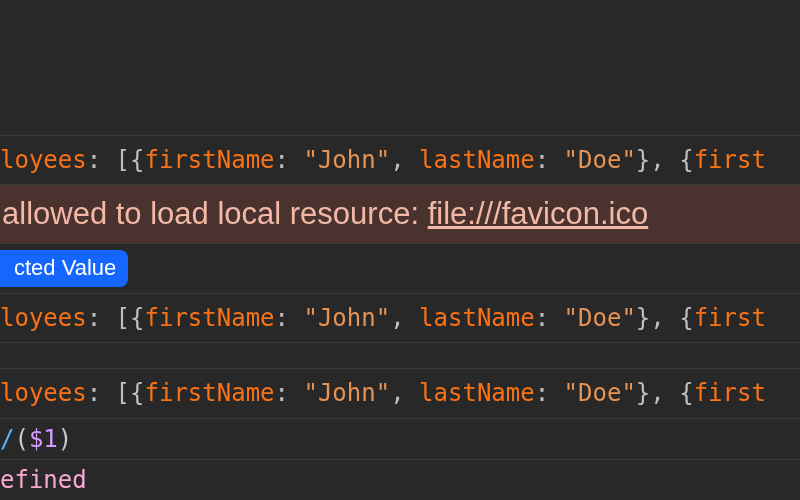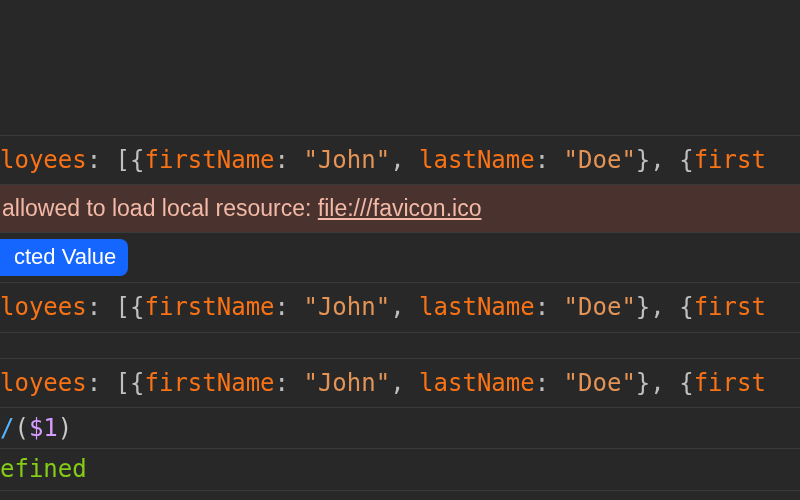--- a/index.html
+++ b/index.html
@@ -19,21 +19,21 @@
   }
   .row.tight { padding-top: 4px; padding-bottom: 4px; }
   .spacer-top { height: 136px; border-bottom: 1px solid #3a3a3a; }
   .gap        { height: 26px;  border-bottom: 1px solid #3a3a3a; }
 
   
   .row.error {
     background: #4a332f;
     color: #f3b9a6;
     font-family: -apple-system, "Helvetica Neue", Arial, sans-serif;
-    font-size: 23px;
+    font-size: 31px;
     padding-left: 2px;
   }
   .row.error a {
     color: #f3b9a6;
     text-decoration: underline;
   }
 
   
   .row.badge-row { padding: 6px 0; }
   .badge {
@@ -47,21 +47,21 @@
     text-align: center;
   }
 
   
   .tok-key    { color: #f97316; }   
   .tok-punc   { color: #bfbfbf; }   
   .tok-str    { color: #e59455; }   
   .tok-fn     { color: #55b6ff; }   
   .tok-param  { color: #d79cff; }   
   .tok-paren  { color: #c8c8c8; }
-  .tok-plain  { color: #84cc16; }   
+  .tok-plain  { color: #f9a8d4; }   
 
   .code-line { padding-left: 0; }
 </style>
 </head>
 <body>
 
 <div class="console">
 
   <div class="spacer-top"></div>
 

